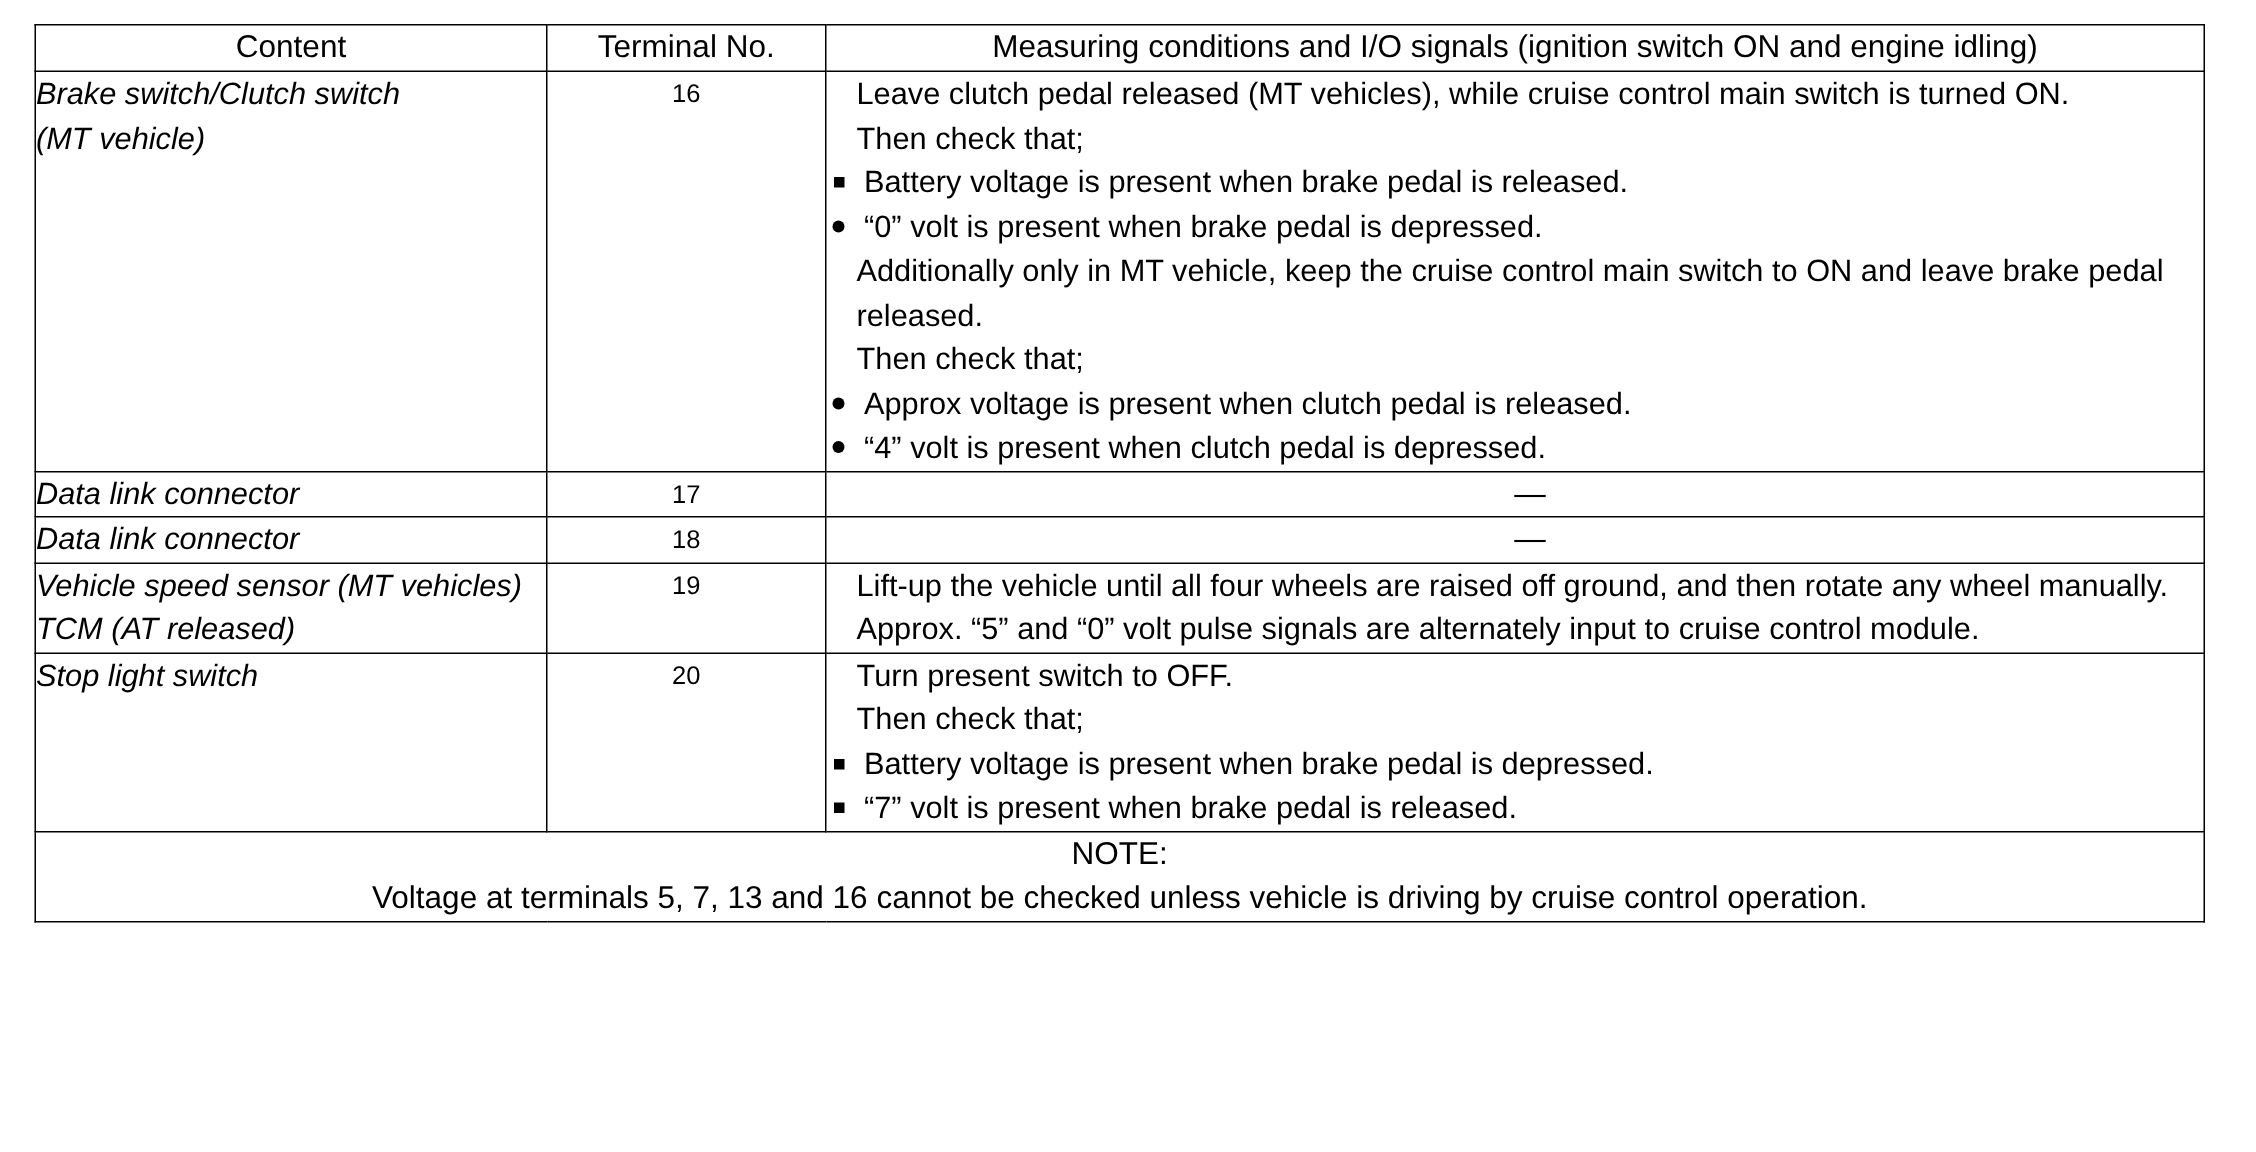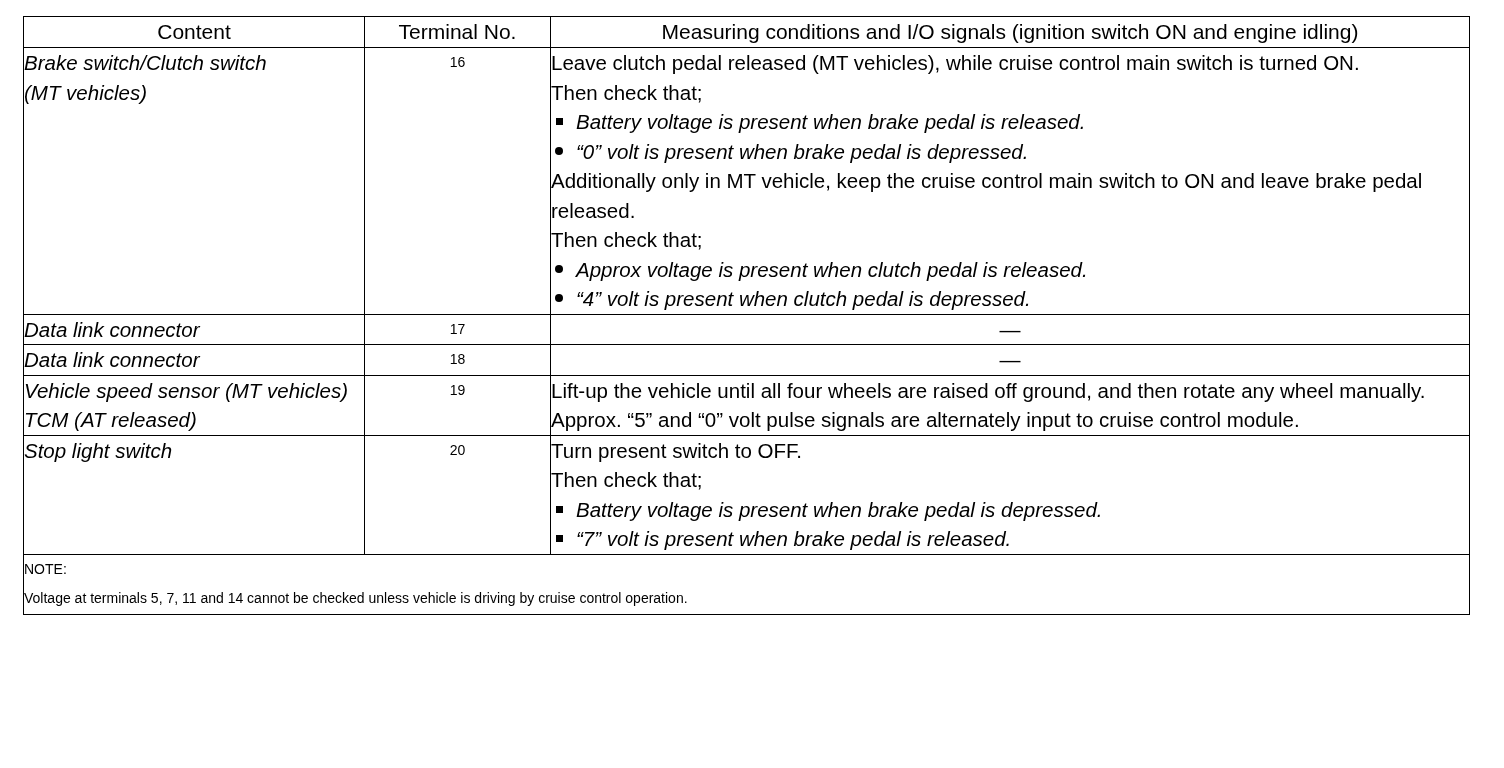--- a/index.html
+++ b/index.html
@@ -59,53 +59,53 @@
     font-size: 20.5px;
     line-height: 29.5px;
   }
 
   .cell-content {
     text-align: left;
   }
 
   .cell-terminal {
     text-align: center;
-    font-size: 14px;
+    font-size: 17px;
     line-height: 29.5px;
     padding: 5px 4px 7px 4px;
   }
 
   .cell-cond {
     text-align: left;
   }
 
   .cond-line {
     display: block;
     white-space: normal;
+    margin-left: 20px;
   }
 
   .dash-cell {
     text-align: center;
     font-size: 21px;
     line-height: 29.5px;
     padding: 4px 4px 6px 4px;
     letter-spacing: 0;
   }
 
   ul.bullets {
     list-style: none;
     margin: 0;
     padding: 0;
   }
   ul.bullets li {
     position: relative;
     padding-left: 25px;
     line-height: 29.5px;
     font-size: 20.5px;
-    font-style: italic;
   }
   ul.bullets li .bul {
     position: absolute;
     left: 4px;
     top: 0;
     line-height: 29.5px;
     font-size: 20.5px;
   }
   ul.bullets li .bul.square {
     left: 5px;
@@ -124,23 +124,23 @@
     height: 8px;
     border-radius: 50%;
     background: #000000;
     display: block;
     font-size: 0;
     line-height: 0;
   }
 
   .note-cell {
     padding: 5px 8px 8px 9px;
-    font-size: 14px;
-    line-height: 29.5px;
-    text-align: left;
+    font-size: 21px;
+    line-height: 29.5px;
+    text-align: center;
   }
   .note-line { display: block; }
 
   .content-line { display: block; font-style: italic; }
 </style>
 </head>
 <body>
 
 <div class="sheet">
 
@@ -154,21 +154,21 @@
       <tr>
         <th class="hdr-cell">Content</th>
         <th class="hdr-cell">Terminal No.</th>
         <th class="hdr-cell">Measuring conditions and I/O signals (ignition switch ON and engine idling)</th>
       </tr>
     </thead>
     <tbody id="table-body">
         <tr>
           <td class="cell-pad cell-content">
             <span class="content-line">Brake switch/Clutch switch</span>
-            <span class="content-line">(MT vehicles)</span>
+            <span class="content-line">(MT vehicle)</span>
           </td>
           <td class="cell-terminal">16</td>
           <td class="cell-pad cell-cond">
             <span class="cond-line">Leave clutch pedal released (MT vehicles), while cruise control main switch is turned ON.</span>
             <span class="cond-line">Then check that;</span>
             <ul class="bullets">
               <li><span class="bul square"></span><span>Battery voltage is present when brake pedal is released.</span></li>
               <li><span class="bul dot"></span><span>“0” volt is present when brake pedal is depressed.</span></li>
             </ul>
             <span class="cond-line">Additionally only in MT vehicle, keep the cruise control main switch to ON and leave brake pedal released.</span>
@@ -220,19 +220,19 @@
               <li><span class="bul square"></span><span>Battery voltage is present when brake pedal is depressed.</span></li>
               <li><span class="bul square"></span><span>“7” volt is present when brake pedal is released.</span></li>
             </ul>
           </td>
         </tr>
       </tbody>
     <tfoot>
       <tr>
         <td class="note-cell" colspan="3">
           <span class="note-line">NOTE:</span>
-          <span class="note-line">Voltage at terminals 5, 7, 11 and 14 cannot be checked unless vehicle is driving by cruise control operation.</span>
+          <span class="note-line">Voltage at terminals 5, 7, 13 and 16 cannot be checked unless vehicle is driving by cruise control operation.</span>
         </td>
       </tr>
     </tfoot>
   </table>
 
 </div>
 
 </body></html>

